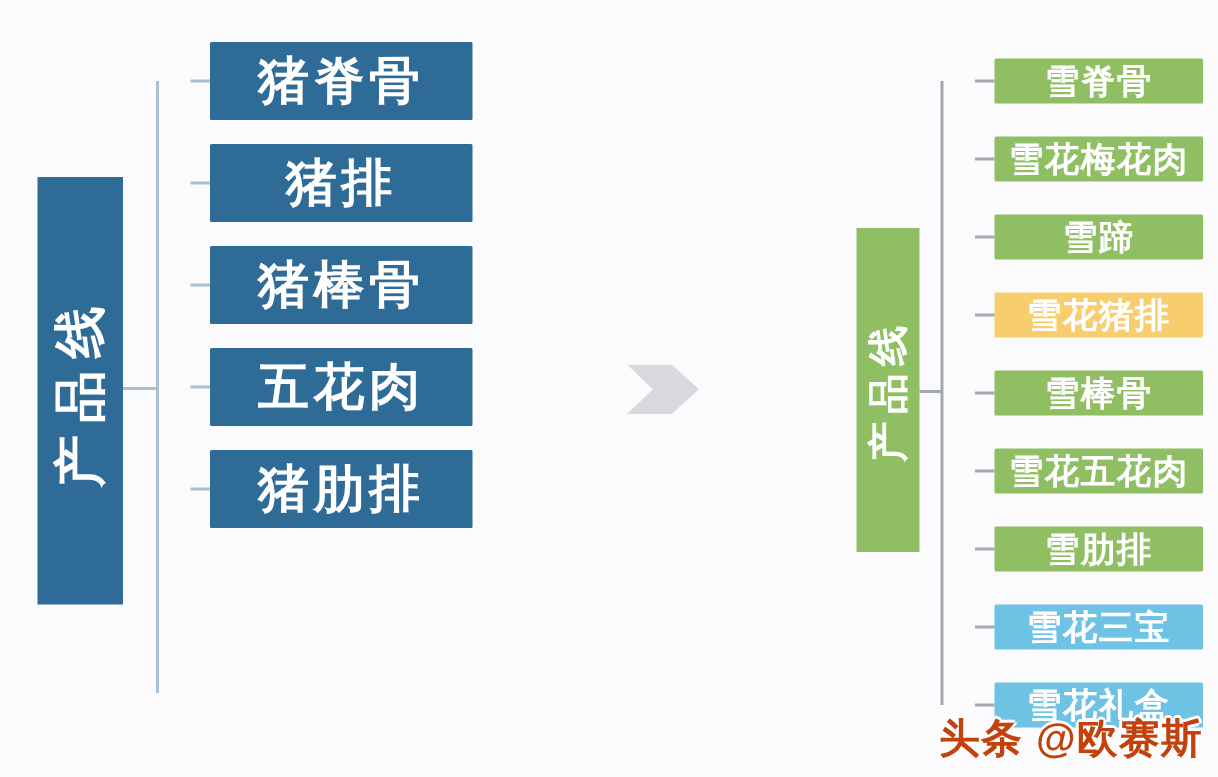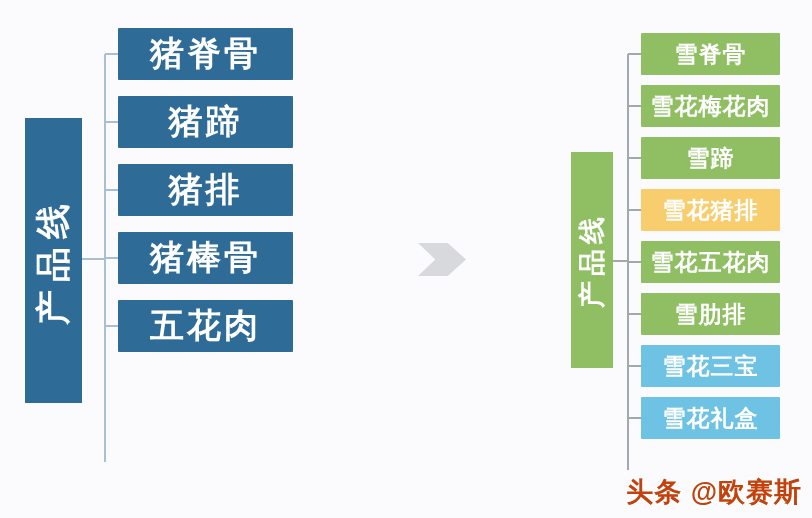--- a/index.html
+++ b/index.html
@@ -27,36 +27,36 @@
   .vlabel-right span { font-size: 27px; letter-spacing: 5px; }
 
   
   .line { position: absolute; }
   .hline-left  { left: 82px;  top: 258px; width: 23px; height: 2px; background: var(--left-line); }
   .spine-left  { left: 104px; top: 54px;  width: 2px;  height: 408px; background: var(--left-line); }
   .hline-right { left: 613px; top: 260px; width: 15px; height: 2px; background: var(--right-line); }
   .spine-right { left: 627px; top: 54px;  width: 2px;  height: 416px; background: var(--right-line); }
 
   
-  .items { position: absolute; }
+  .items { position: absolute; margin-left: 22px; }
   .items-left  { left: 105px; top: 28px; }
   .items-right { left: 628px; top: 33px; }
   .prow { display: flex; align-items: center; }
   .items-left  .prow { height: 52px; margin-bottom: 16px; }
   .items-right .prow { height: 42px; margin-bottom: 10px; }
   .stub { display: block; height: 2px; }
   .items-left  .stub { width: 13px; background: var(--left-line); }
   .items-right .stub { width: 13px; background: var(--right-line); }
   .pbox {
     display: flex; align-items: center; justify-content: center;
     color: #ffffff; font-weight: bold;
     border-radius: 1px;
   }
   .items-left  .pbox { width: 175px; height: 52px; font-size: 34px; letter-spacing: 3px; background: var(--left-box); }
-  .items-right .pbox { width: 139px; height: 42px; font-size: 23px; letter-spacing: 1px; background: var(--right-box); }
+  .items-right .pbox { width: 139px; height: 30px; font-size: 23px; letter-spacing: 1px; background: var(--right-box); }
 
   
   .arrow {
     position: absolute;
     left: 418px; top: 243px; width: 48px; height: 33px;
     background: var(--arrow-color);
     clip-path: polygon(0 0, 62% 0, 100% 50%, 62% 100%, 0 100%, 36% 50%);
   }
 
   
@@ -78,33 +78,33 @@
 </div>
 <div class="line hline-left"></div>
 <div class="line spine-left"></div>
 <div class="items items-left">
     <div class="prow">
       <span class="stub"></span>
       <div class="pbox">猪脊骨</div>
     </div>
     <div class="prow">
       <span class="stub"></span>
-      <div class="pbox">猪蹄</div>
-    </div>
-    <div class="prow">
-      <span class="stub"></span>
       <div class="pbox">猪排</div>
     </div>
     <div class="prow">
       <span class="stub"></span>
       <div class="pbox">猪棒骨</div>
     </div>
     <div class="prow">
       <span class="stub"></span>
       <div class="pbox">五花肉</div>
+    </div>
+    <div class="prow">
+      <span class="stub"></span>
+      <div class="pbox">猪肋排</div>
     </div>
   </div>
 
 <div class="arrow"></div>
 
 <div class="vlabel vlabel-right">
   <span>产品线</span>
 </div>
 <div class="line hline-right"></div>
 <div class="line spine-right"></div>
@@ -120,20 +120,24 @@
     <div class="prow">
       <span class="stub"></span>
       <div class="pbox" style="background: rgb(143, 191, 98);">雪蹄</div>
     </div>
     <div class="prow">
       <span class="stub"></span>
       <div class="pbox" style="background: rgb(248, 205, 109); text-align: right;">雪花猪排</div>
     </div>
     <div class="prow">
       <span class="stub"></span>
+      <div class="pbox" style="background: rgb(143, 191, 98);">雪棒骨</div>
+    </div>
+    <div class="prow">
+      <span class="stub"></span>
       <div class="pbox" style="background: rgb(143, 191, 98);">雪花五花肉</div>
     </div>
     <div class="prow">
       <span class="stub"></span>
       <div class="pbox" style="background: rgb(143, 191, 98);">雪肋排</div>
     </div>
     <div class="prow">
       <span class="stub"></span>
       <div class="pbox" style="background: rgb(110, 194, 228); text-align: right;">雪花三宝</div>
     </div>

